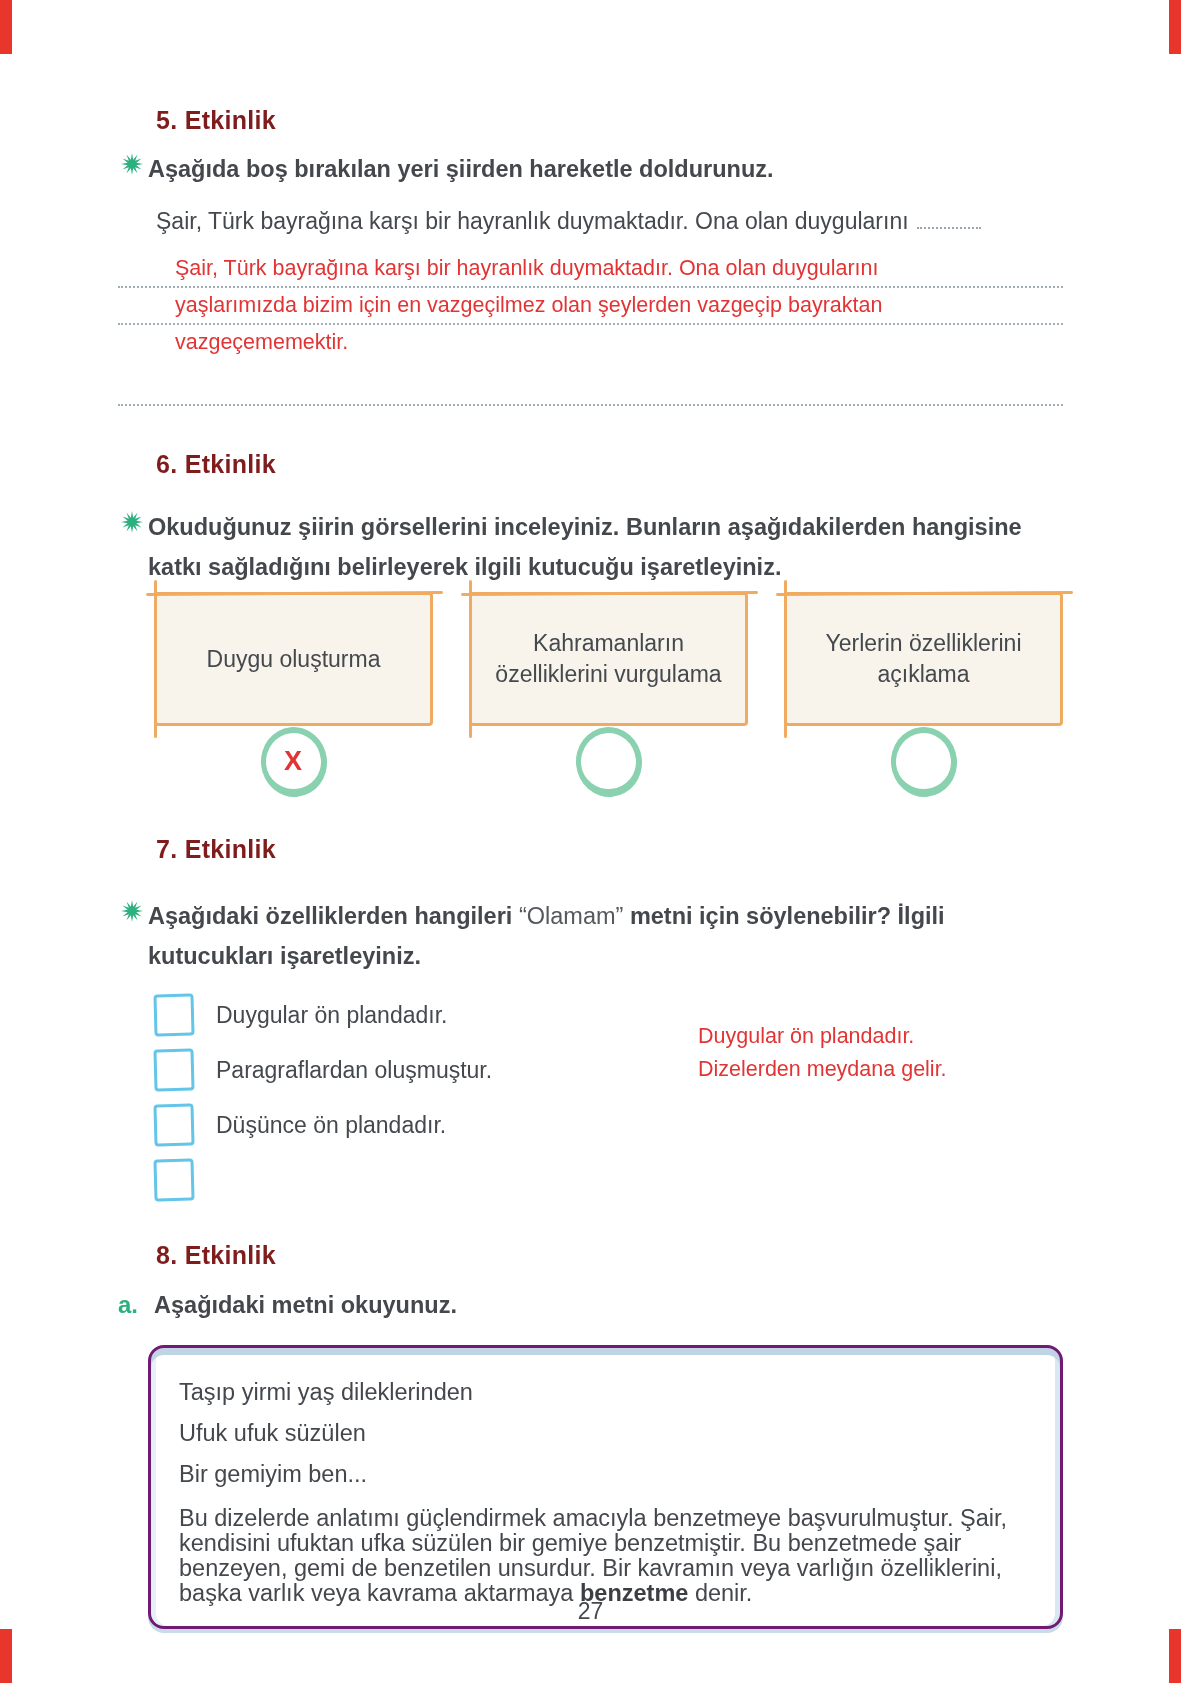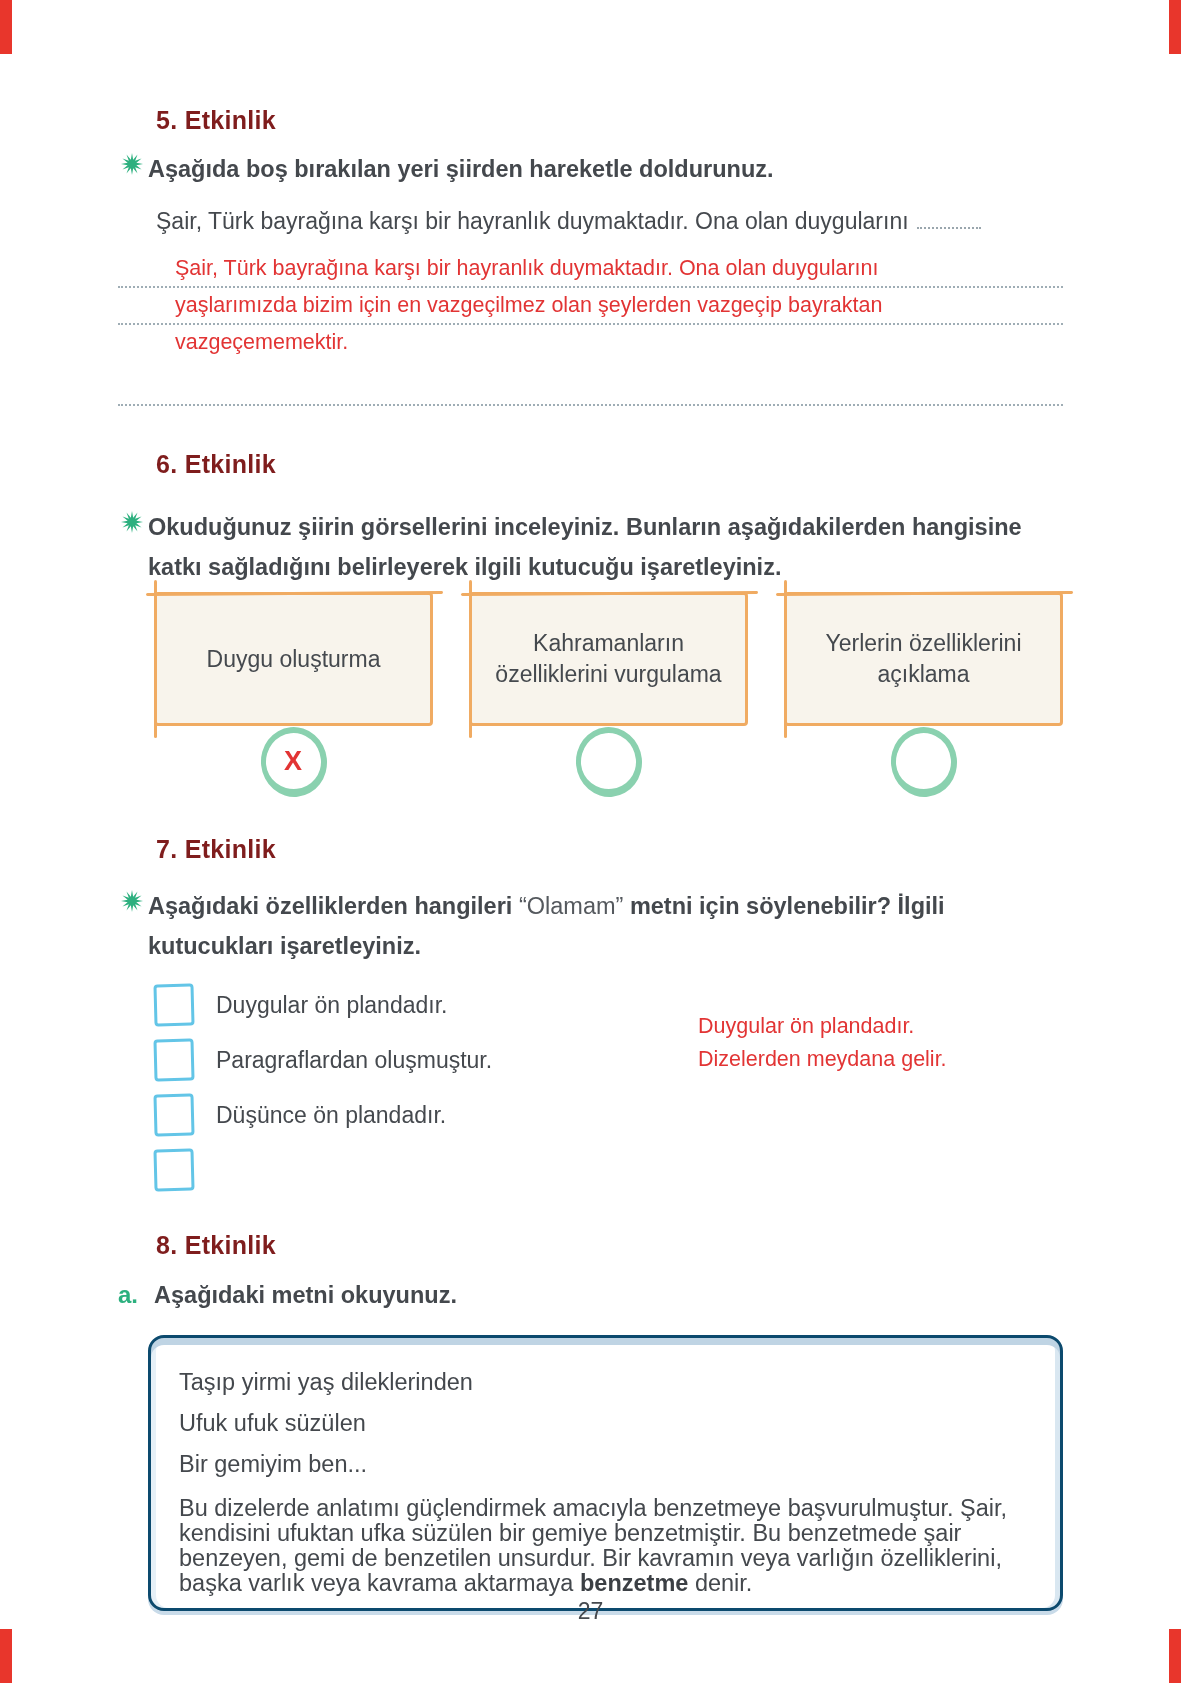--- a/index.html
+++ b/index.html
@@ -43,37 +43,37 @@
                         background:#f0ab62; border-radius:2px; }
   .sketch-box::after { content:""; position:absolute; top:-3px; left:-11px; width:calc(100% + 24px); height:3px;
                        background:#f0ab62; border-radius:2px; transform:rotate(-.4deg); }
   .mark-circle { width:66px; height:70px; margin-top:1px; border:6px solid #8ad1af;
                  border-left-width:5px; border-bottom-width:8px; border-radius:50%;
                  transform:rotate(-6deg); display:flex; align-items:center; justify-content:center; }
   .mark-x { font-size:27px; font-weight:bold; color:#e23434; transform:rotate(6deg); }
 
   
   .sec7 { margin-top:38px; }
-  .sec7 .bullet-row { margin-top:22px; }
+  .sec7 .bullet-row { margin-top:32px; }
   .check-list { position:relative; margin-top:18px; padding-left:36px; }
   .check-row { display:flex; align-items:center; gap:22px; margin-bottom:13px; height:42px; }
   .checkbox { width:40px; height:42px; border:3px solid #63c5e7; border-radius:4px; background:#fff;
               transform:rotate(-1.5deg); }
   .check-label { font-size:23px; color:#45494e; }
   .check-answers { position:absolute; left:580px; top:26px; font-size:21.5px; line-height:33px; color:#e23434; }
 
   
   .sec8 { margin-top:40px; }
   .a-line { display:flex; gap:16px; margin-top:16px; align-items:baseline; }
   .a-letter { font-size:24px; font-weight:bold; color:#2db07f; }
   .a-instr { font-size:23.5px; font-weight:bold; color:#44484d;margin-top:6px; }
   .text-box { position:relative; margin:26px 0 0 30px; width:915px; background:#ffffff;
-              border:3px solid #0c4a6e; border-radius:16px;
+              border:3px solid #701a75; border-radius:16px;
               box-shadow: inset 0 7px 0 #bfd4e4, inset -5px 0 0 #d9e7f1, inset 5px 0 0 #e6f0f7, 0 4px 0 #c9dbe9;
-              padding:24px 26px 12px 28px; }
+              padding:24px 26px 20px 28px; }
   .poem-line { font-size:23.5px; line-height:41px; color:#44484d; }
   .box-par { margin-top:11px; font-size:23.5px; line-height:25px; color:#44484d; text-align:left; }
   .box-par b { font-weight:bold; color:#3b3f44; }
 
   .page-num { position:absolute; left:0; right:0; bottom:58px; text-align:center;
               font-size:23px; color:#45494e; }
 </style>
 </head>
 <body>
 

